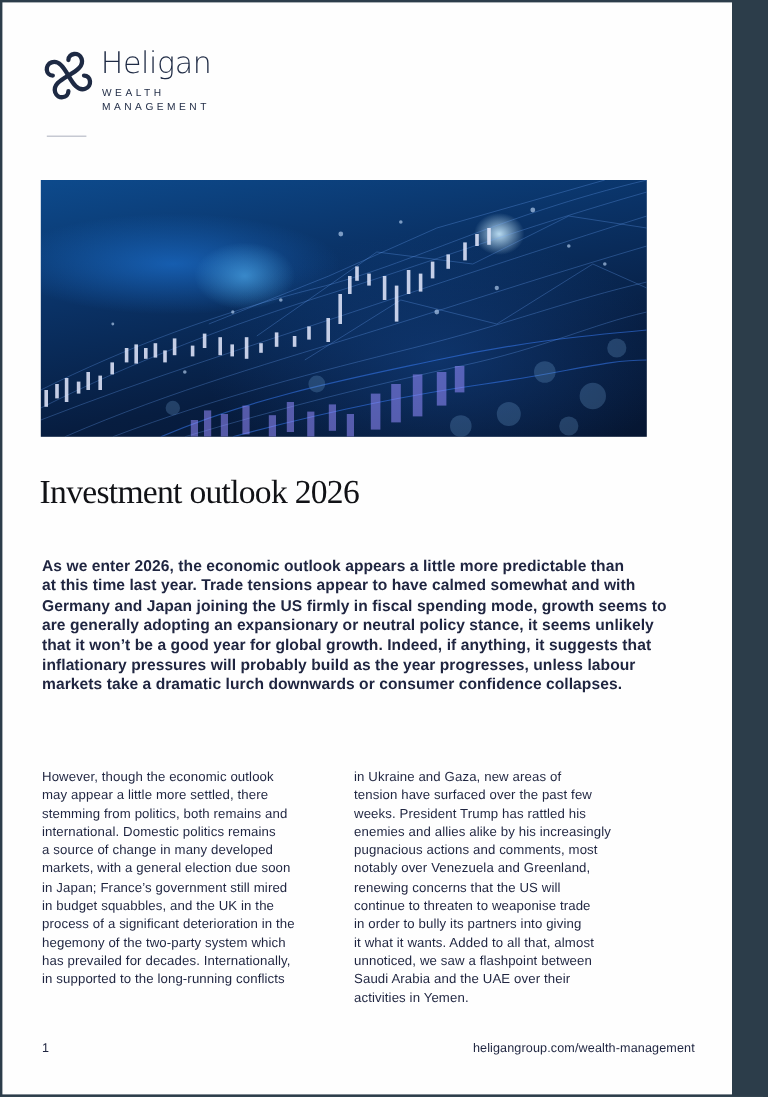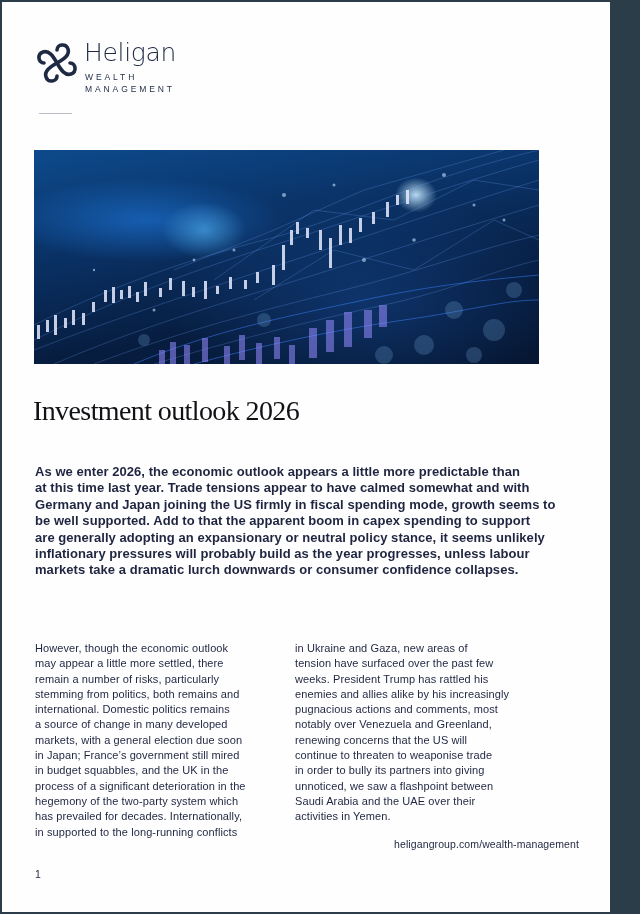--- a/index.html
+++ b/index.html
@@ -59,21 +59,21 @@
       position: absolute; top: 639px; width: 250px;
       font-size: 11px; line-height: 15.3px; color: #1f2540;
       letter-spacing: 0.1px;
     }
     .col span { display: block; white-space: nowrap; }
     .col.left { left: 33px; }
     .col.right { left: 293px; }
 
     
     .page-num { position: absolute; left: 33px; top: 866px; font-size: 10.5px; color: #1f2540; }
-    .footer-url { position: absolute; right: 31px; top: 836px; font-size: 10.5px; color: #1f2540; letter-spacing: 0.1px; }
+    .footer-url { position: absolute; right: 31px; top: 866px; font-size: 10.5px; color: #1f2540; letter-spacing: 0.1px; }
   </style>
 </head>
 <body>
 
 <div class="page">
 
   <div class="logo">
     <svg class="logo-mark" viewBox="0 0 46 46" width="46" height="46">
       <g fill="none" stroke="#1e2a44" stroke-width="3.6" stroke-linecap="round">
         <path d="M23 10 C23 4, 32 3, 34 9 C36 15, 30 19, 23 23 C16 27, 10 31, 12 37 C14 43, 23 42, 23 36"></path>
@@ -187,30 +187,29 @@
       </g>
     </svg>
   </div>
 
   <h1 class="title">Investment outlook 2026</h1>
 
   <div class="lead">
     <span>As we enter 2026, the economic outlook appears a little more predictable than</span>
     <span>at this time last year. Trade tensions appear to have calmed somewhat and with</span>
     <span>Germany and Japan joining the US firmly in fiscal spending mode, growth seems to</span>
-    <span>be well supported. Add to that the apparent boom in capex spending to support</span>
     <span>are generally adopting an expansionary or neutral policy stance, it seems unlikely</span>
+    <span>that it won’t be a good year for global growth. Indeed, if anything, it suggests that</span>
     <span>inflationary pressures will probably build as the year progresses, unless labour</span>
     <span>markets take a dramatic lurch downwards or consumer confidence collapses.</span>
   </div>
 
   <div class="col left">
     <span>However, though the economic outlook</span>
     <span>may appear a little more settled, there</span>
-    <span>remain a number of risks, particularly</span>
     <span>stemming from politics, both remains and</span>
     <span>international. Domestic politics remains</span>
     <span>a source of change in many developed</span>
     <span>markets, with a general election due soon</span>
     <span>in Japan; France’s government still mired</span>
     <span>in budget squabbles, and the UK in the</span>
     <span>process of a significant deterioration in the</span>
     <span>hegemony of the two-party system which</span>
     <span>has prevailed for decades. Internationally,</span>
     <span>in supported to the long-running conflicts</span>
@@ -219,20 +218,21 @@
   <div class="col right">
     <span>in Ukraine and Gaza, new areas of</span>
     <span>tension have surfaced over the past few</span>
     <span>weeks. President Trump has rattled his</span>
     <span>enemies and allies alike by his increasingly</span>
     <span>pugnacious actions and comments, most</span>
     <span>notably over Venezuela and Greenland,</span>
     <span>renewing concerns that the US will</span>
     <span>continue to threaten to weaponise trade</span>
     <span>in order to bully its partners into giving</span>
+    <span>it what it wants. Added to all that, almost</span>
     <span>unnoticed, we saw a flashpoint between</span>
     <span>Saudi Arabia and the UAE over their</span>
     <span>activities in Yemen.</span>
   </div>
 
   <div class="page-num">1</div>
   <div class="footer-url">heligangroup.com/wealth-management</div>
 </div>
 
 </body></html>

